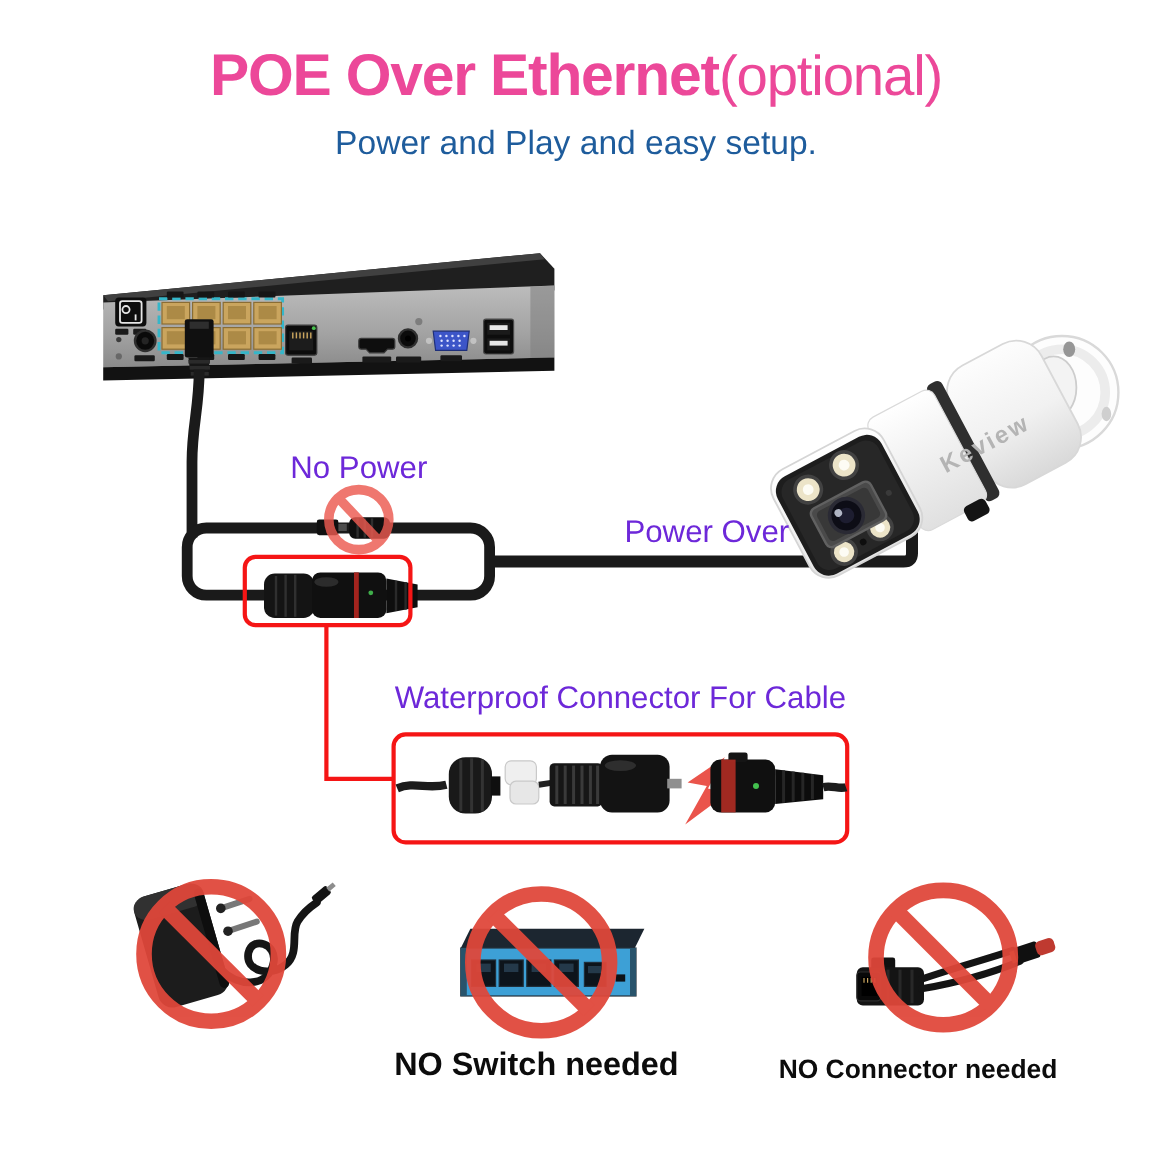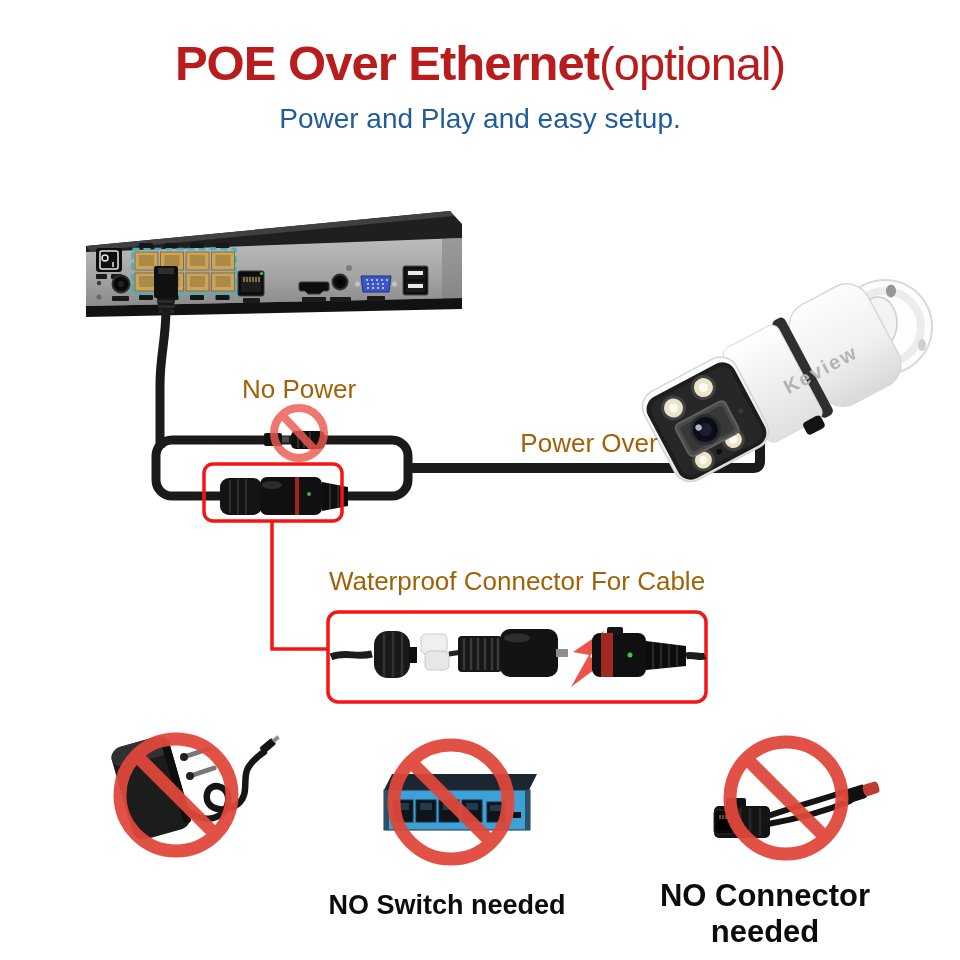--- a/index.html
+++ b/index.html
@@ -1,31 +1,31 @@
 <!DOCTYPE html>
 <html><head>
 <meta charset="utf-8">
 <style>
   html,body{margin:0;padding:0;background:#fff;}
   .canvas{position:relative;width:960px;height:960px;background:#ffffff;overflow:hidden;
           font-family:"Liberation Sans", sans-serif;}
   .canvas svg.diagram{position:absolute;left:0;top:0;}
   .txt{position:absolute;z-index:5;}
-  .title{left:0;top:36px;width:960px;text-align:center;color:#b91c1c;line-height:54px;white-space:nowrap;}
+  .title{left:0;top:36px;width:960px;text-align:center;color:#ec4899;line-height:54px;white-space:nowrap;}
   .title .strong{font-size:49px;font-weight:bold;letter-spacing:-1px;}
   .title .light{font-size:47px;font-weight:400;letter-spacing:-1px;}
   .subtitle{left:0;top:100px;width:960px;text-align:center;color:#1e5c9c;font-size:28px;line-height:37px;}
-  .blue-label{color:#a16207;font-size:26px;line-height:30px;text-align:center;}
+  .blue-label{color:#6d28d9;font-size:26px;line-height:30px;text-align:center;}
   .no-power{left:199px;top:374px;width:200px;}
   .poe-label{left:489px;top:409px;width:200px;margin-top:19px;}
   .waterproof-label{left:317px;top:566px;width:400px;}
   .benefit{color:#0c0c0c;font-weight:bold;}
   .benefit-1{left:33px;top:859px;width:280px;font-size:21px;line-height:26px;text-align:left;}
-  .benefit-2{left:322px;top:872px;width:250px;font-size:27px;text-align:center;margin-top:18px;}
-  .benefit-3{left:604px;top:878px;width:322px;font-size:31px;text-align:center;}
+  .benefit-2{left:322px;top:872px;width:250px;font-size:27px;text-align:center;}
+  .benefit-3{left:604px;top:878px;width:322px;font-size:22px;text-align:center;}
 </style>
 </head>
 <body>
 
 <div class="canvas">
 
   <svg class="diagram" width="960" height="960" viewBox="0 0 960 960">
     <defs>
       <linearGradient id="nvrGrad" x1="0" y1="0" x2="0" y2="1">
         <stop offset="0" stop-color="#bcbcbc"></stop>

